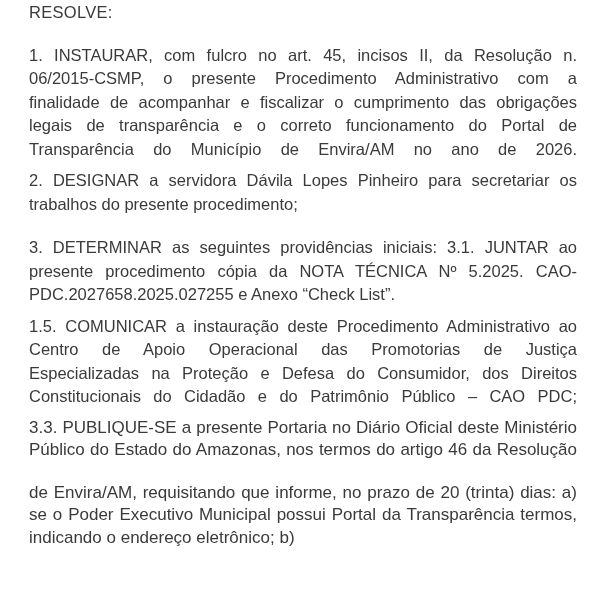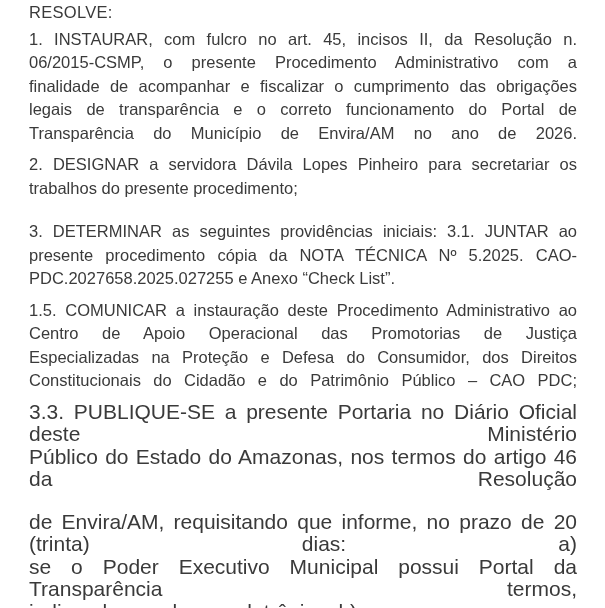--- a/index.html
+++ b/index.html
@@ -12,23 +12,23 @@
     color: #3a3a3a;
   }
   .page { padding: 1px 28px 0 29px; }
   .heading {
     font-size: 16.5px;
     line-height: 23.5px;
     letter-spacing: 0.3px;
   }
   .para { margin: 0; }
   .size-a { font-size: 16.5px; line-height: 23.5px; }
-  .size-b { font-size: 21px; line-height: 22.5px; }
+  .size-b { font-size: 17px; line-height: 22.5px; }
   .gap-sm { margin-top: 8px; }
-  .gap-md { margin-top: 3px; }
+  .gap-md { margin-top: 19px; }
   .gap-lg { margin-top: 20px; }
   .ln {
     display: block;
     text-align: justify;
     text-align-last: justify;
   }
   .ln-end {
     text-align: left;
     text-align-last: left;
   }

